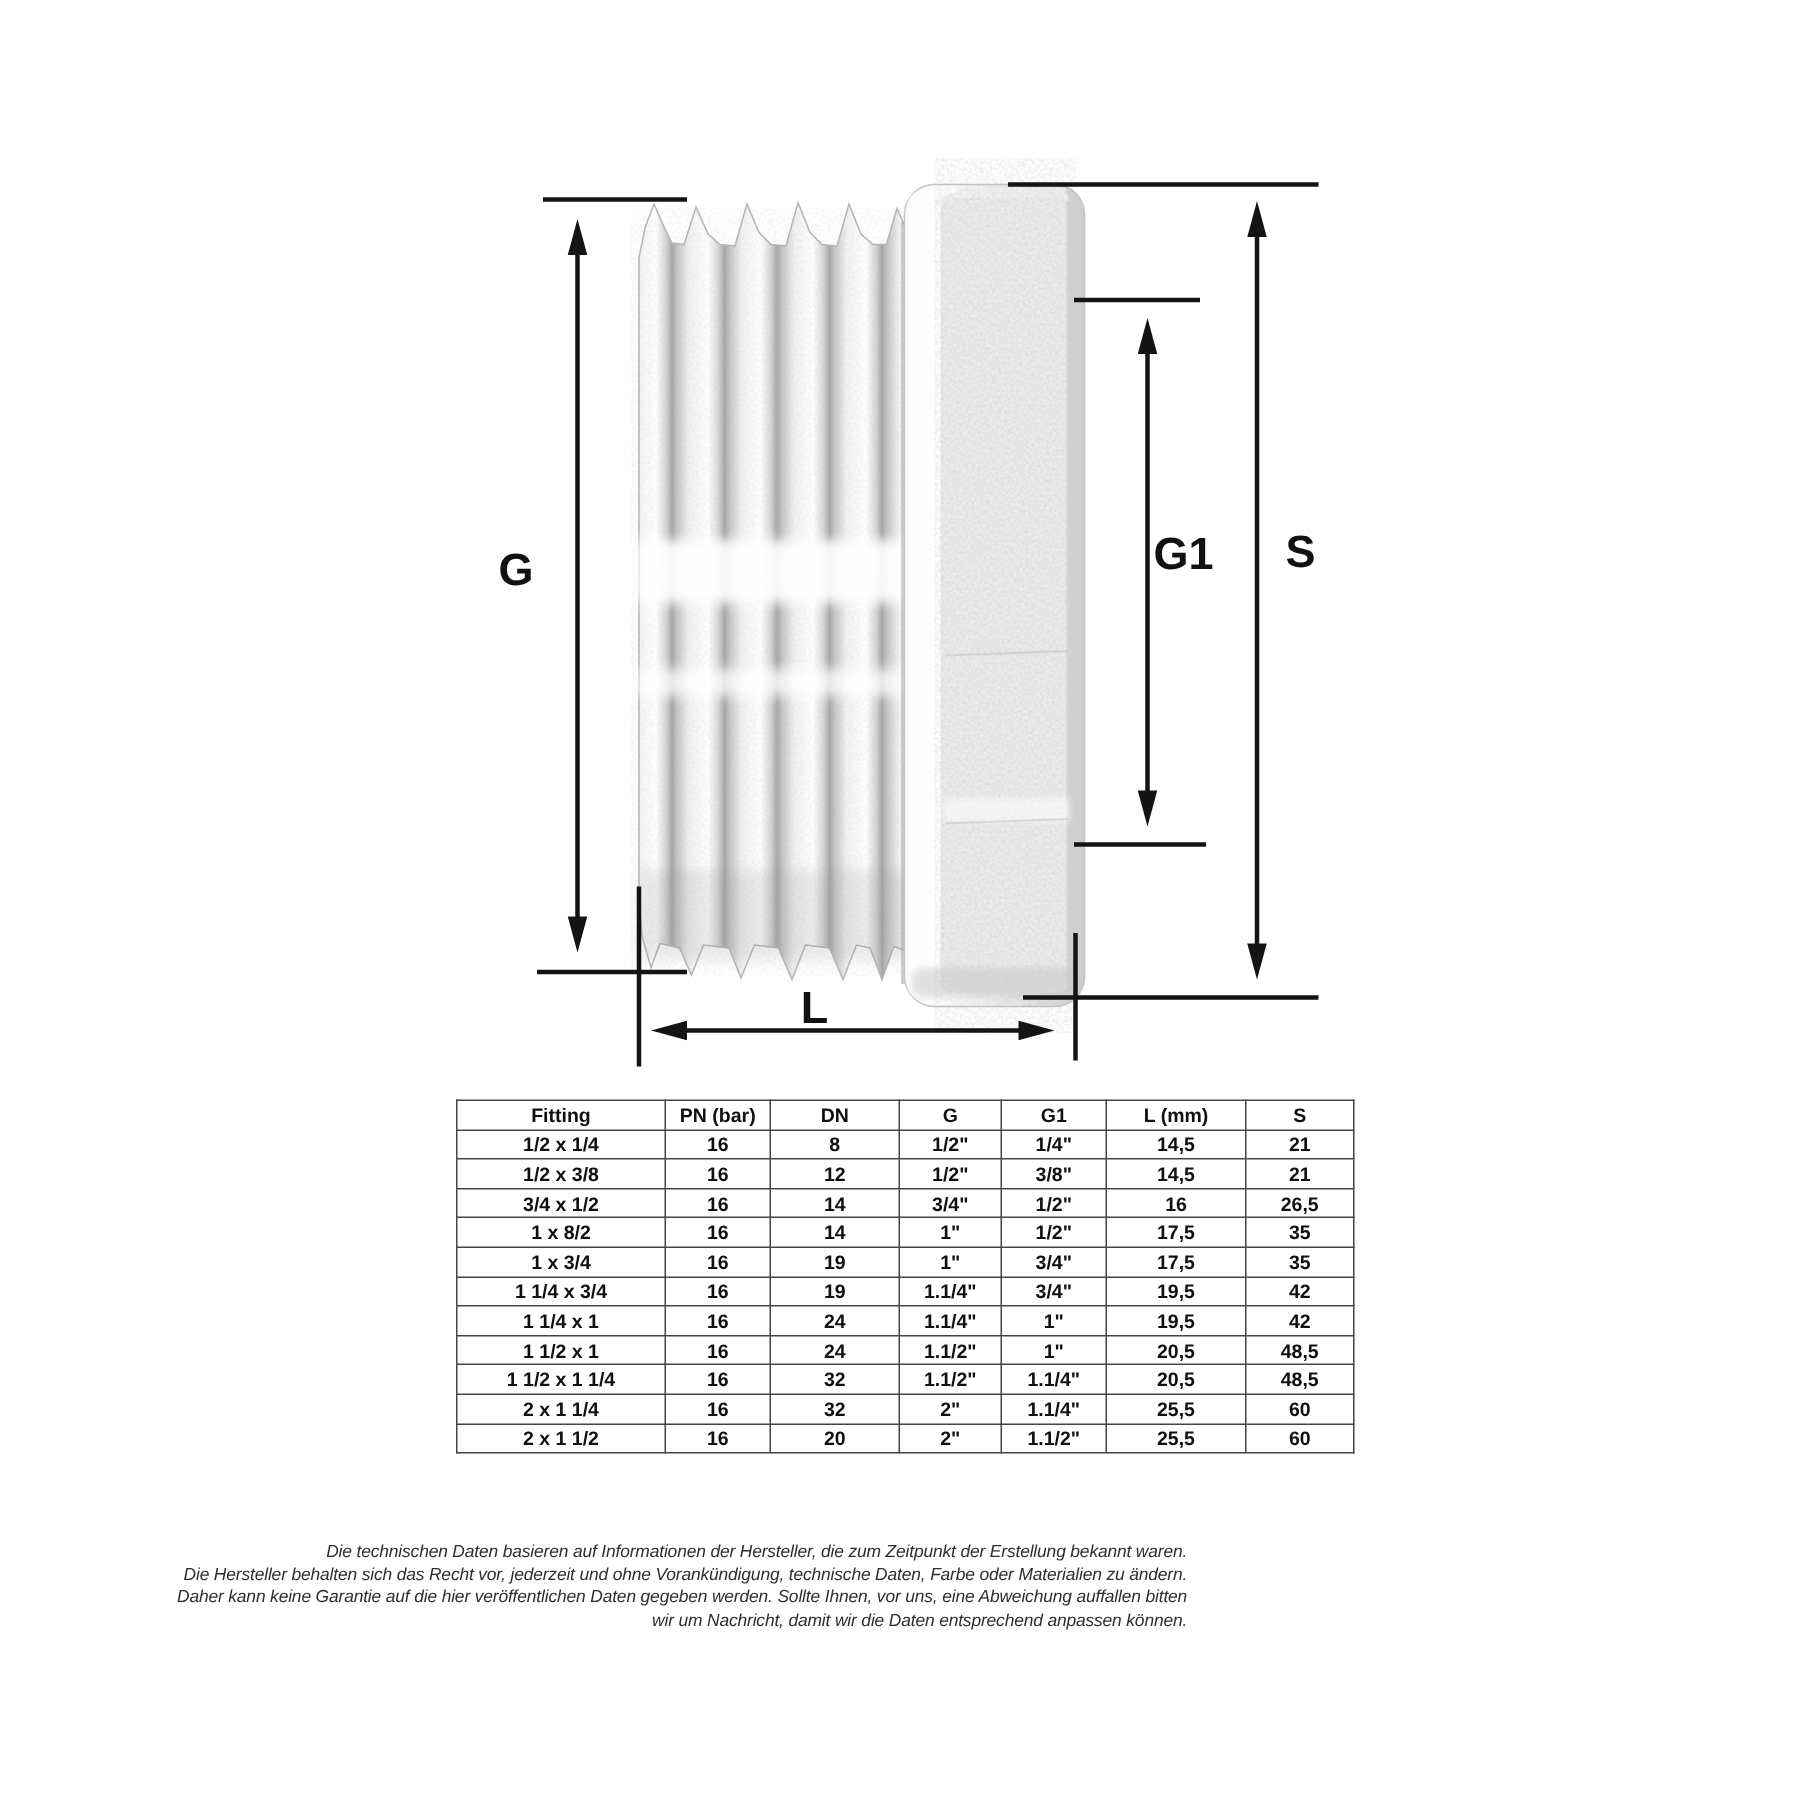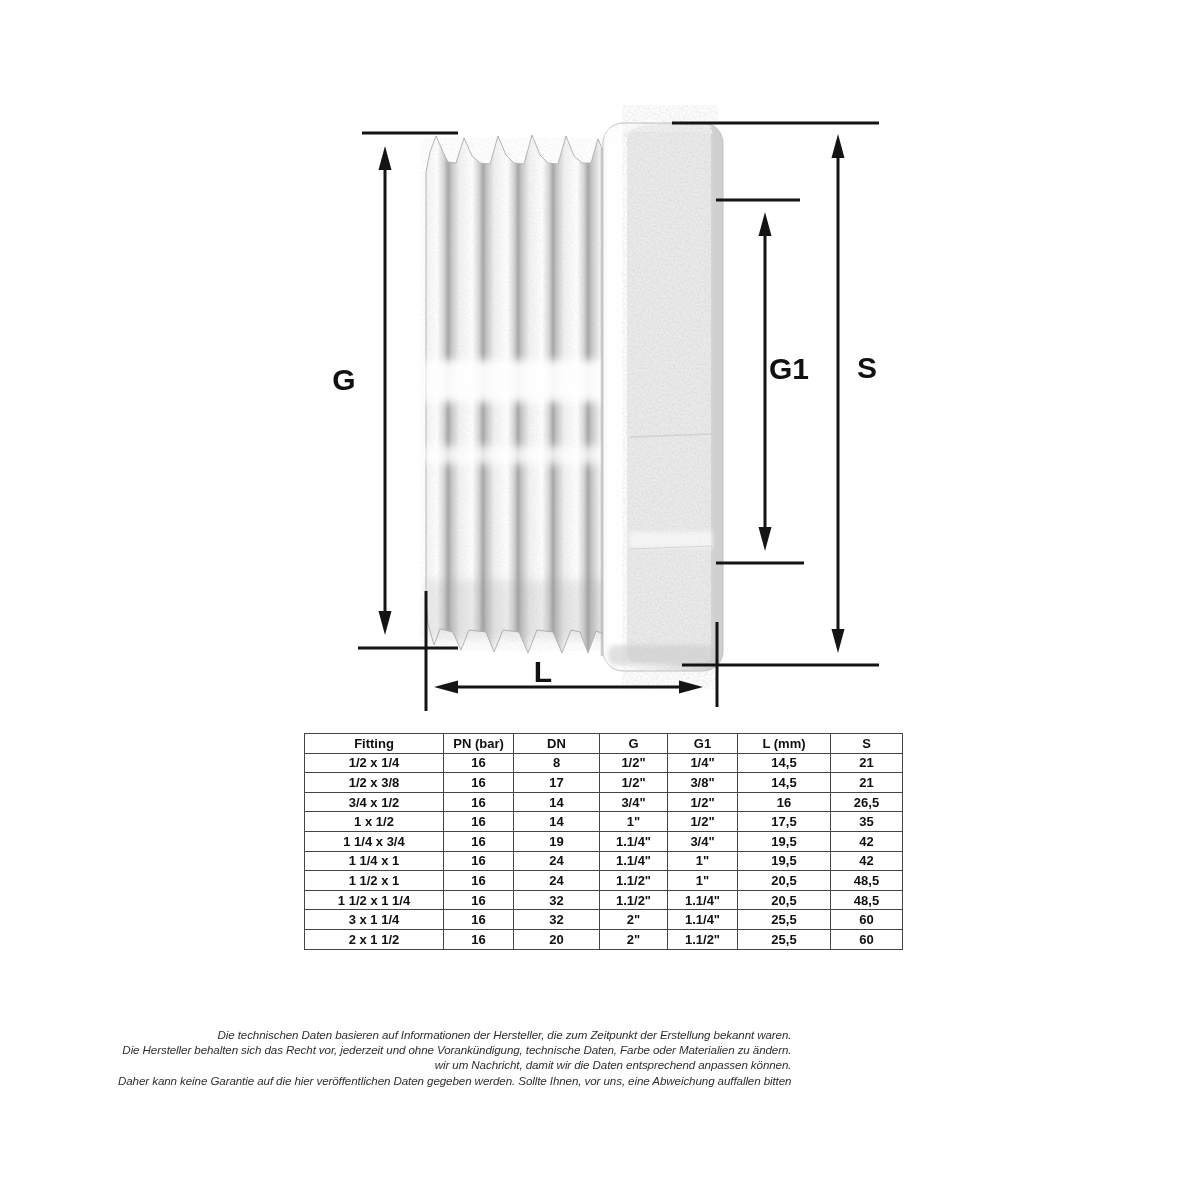--- a/index.html
+++ b/index.html
@@ -154,41 +154,50 @@
           <td>16</td>
           <td>8</td>
           <td>1/2"</td>
           <td>1/4"</td>
           <td>14,5</td>
           <td>21</td>
         </tr>
         <tr>
           <td>1/2 x 3/8</td>
           <td>16</td>
-          <td>17</td>
+          <td>12</td>
           <td>1/2"</td>
           <td>3/8"</td>
           <td>14,5</td>
           <td>21</td>
         </tr>
         <tr>
           <td>3/4 x 1/2</td>
           <td>16</td>
           <td>14</td>
           <td>3/4"</td>
           <td>1/2"</td>
           <td>16</td>
           <td>26,5</td>
         </tr>
         <tr>
-          <td>1 x 1/2</td>
+          <td>1 x 8/2</td>
           <td>16</td>
           <td>14</td>
           <td>1"</td>
           <td>1/2"</td>
+          <td>17,5</td>
+          <td>35</td>
+        </tr>
+        <tr>
+          <td>1 x 3/4</td>
+          <td>16</td>
+          <td>19</td>
+          <td>1"</td>
+          <td>3/4"</td>
           <td>17,5</td>
           <td>35</td>
         </tr>
         <tr>
           <td>1 1/4 x 3/4</td>
           <td>16</td>
           <td>19</td>
           <td>1.1/4"</td>
           <td>3/4"</td>
           <td>19,5</td>
@@ -215,21 +224,21 @@
         <tr>
           <td>1 1/2 x 1 1/4</td>
           <td>16</td>
           <td>32</td>
           <td>1.1/2"</td>
           <td>1.1/4"</td>
           <td>20,5</td>
           <td>48,5</td>
         </tr>
         <tr>
-          <td>3 x 1 1/4</td>
+          <td>2 x 1 1/4</td>
           <td>16</td>
           <td>32</td>
           <td>2"</td>
           <td>1.1/4"</td>
           <td>25,5</td>
           <td>60</td>
         </tr>
         <tr>
           <td>2 x 1 1/2</td>
           <td>16</td>
@@ -238,17 +247,17 @@
           <td>1.1/2"</td>
           <td>25,5</td>
           <td>60</td>
         </tr>
       </tbody>
   </table>
 
   <div class="disclaimer">
     <div>Die technischen Daten basieren auf Informationen der Hersteller, die zum Zeitpunkt der Erstellung bekannt waren.</div>
     <div>Die Hersteller behalten sich das Recht vor, jederzeit und ohne Vorankündigung, technische Daten, Farbe oder Materialien zu ändern.</div>
+    <div>Daher kann keine Garantie auf die hier veröffentlichen Daten gegeben werden. Sollte Ihnen, vor uns, eine Abweichung auffallen bitten</div>
     <div>wir um Nachricht, damit wir die Daten entsprechend anpassen können.</div>
-    <div>Daher kann keine Garantie auf die hier veröffentlichen Daten gegeben werden. Sollte Ihnen, vor uns, eine Abweichung auffallen bitten</div>
   </div>
 
 </div>
 
 </body></html>

